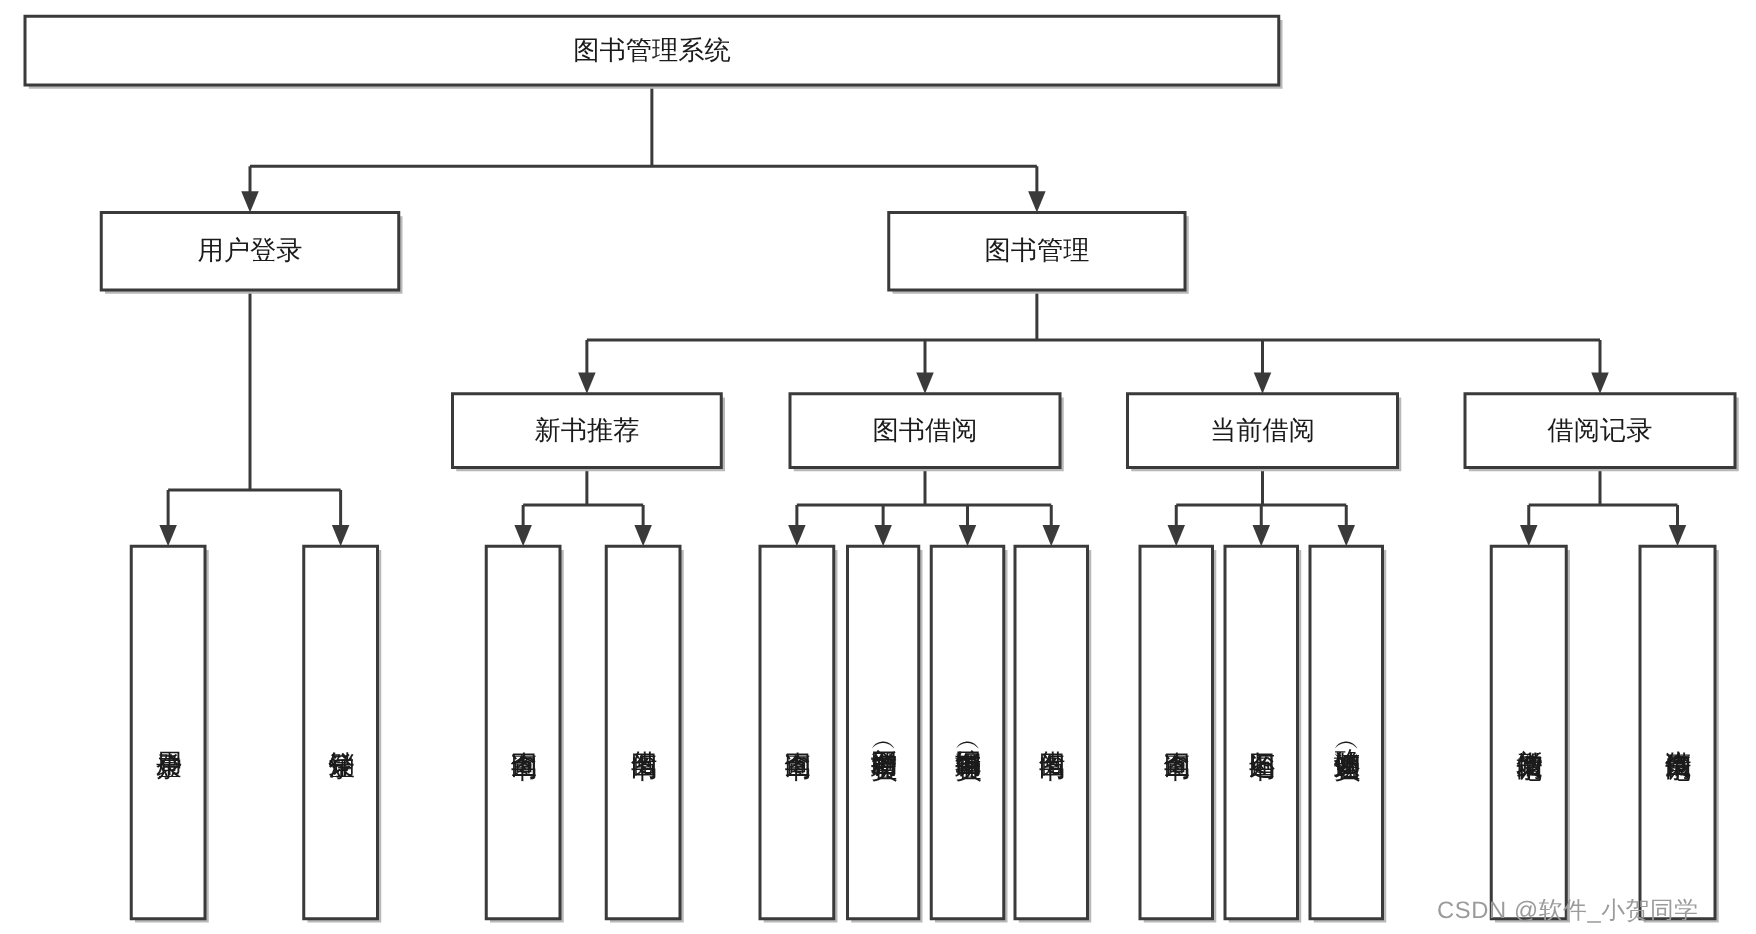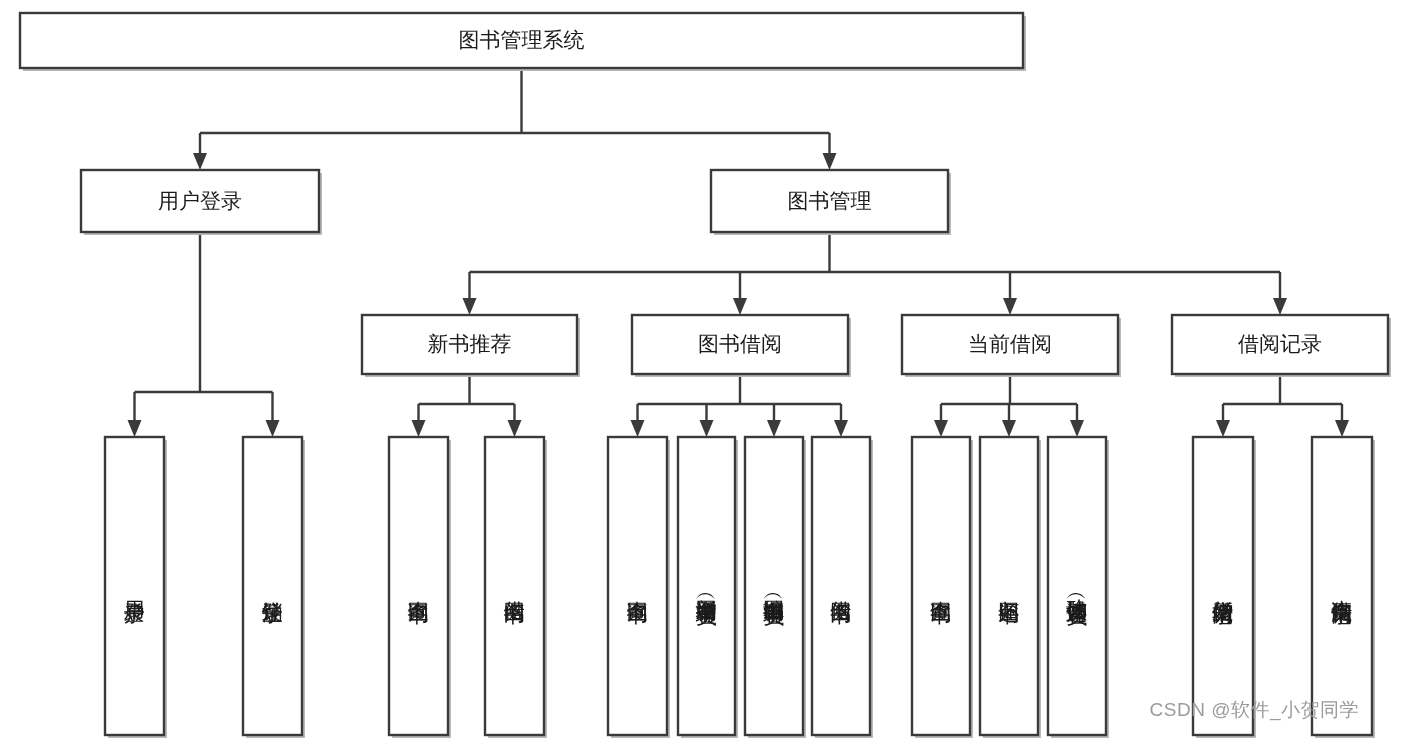--- a/index.html
+++ b/index.html
@@ -64,21 +64,21 @@
     font-family: "Liberation Sans", "DejaVu Sans", sans-serif;
     font-size: 21px;
     line-height: 1.12;
     color: #1b1b1b;
     letter-spacing: 1px;
     white-space: nowrap;
   }
   .watermark {
     position: absolute;
     right: 12px;
-    bottom: 24px;
+    bottom: 6px;
     font-family: "Liberation Sans", "DejaVu Sans", sans-serif;
     font-size: 19px;
     color: #9b9b9b;
     letter-spacing: 0.5px;
     user-select: none;
   }
 </style>
 </head>
 <body>
 

